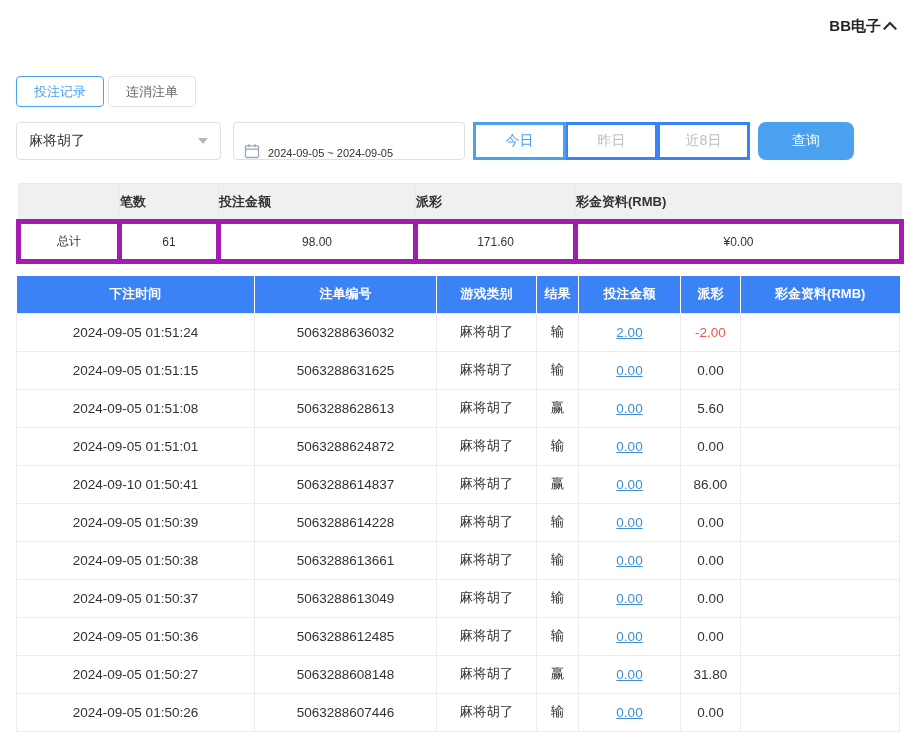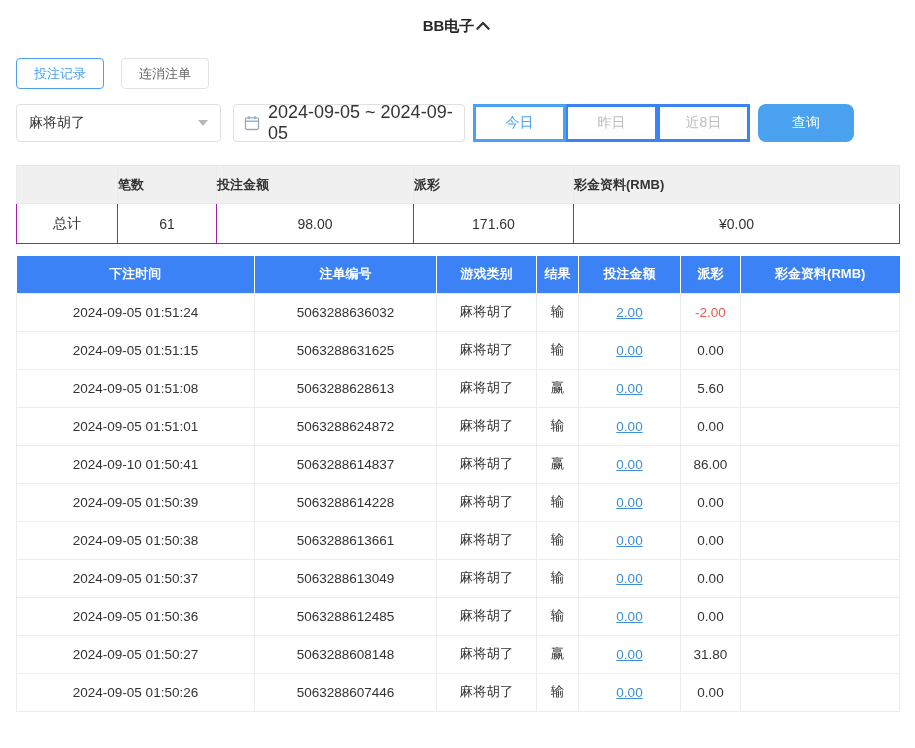--- a/index.html
+++ b/index.html
@@ -9,60 +9,60 @@
   }
   *{margin:0;padding:0;box-sizing:border-box;}
   html,body{width:915px;height:748px;}
   body{
     background:#fff;
     font-family:"Liberation Sans","DejaVu Sans",sans-serif;
     color:#333;
     overflow:hidden;
   }
   .page{padding:12px 16px 0;}
-  .panel-header{display:flex;justify-content:center;align-items:center;height:28px;}
+  .panel-header{display:flex;justify-content:flex-end;align-items:center;height:28px;}
   .title{font-size:15px;font-weight:bold;color:#262626;}
   .collapse{cursor:pointer;display:flex;align-items:center;}
-  .tabs{margin-top:18px;display:flex;gap:17px;}
+  .tabs{margin-top:36px;display:flex;gap:4px;}
   .tab{
     height:31px;padding:0 17px;border:1px solid #e3e3e3;border-radius:4px;
     background:#fff;font-size:13px;color:#666;cursor:pointer;
     font-family:inherit;
   }
   .tab.active{border-color:var(--accent);color:var(--accent);}
   .filter-row{margin-top:15px;display:flex;align-items:center;}
   .select{
     width:205px;height:38px;border:1px solid #e0e0e0;border-radius:4px;
     display:flex;align-items:center;justify-content:space-between;
     padding:0 12px;font-size:14px;cursor:pointer;background:#fff;
   }
   .caret{width:0;height:0;border-left:5px solid transparent;border-right:5px solid transparent;border-top:6px solid #b8b8b8;}
   .datepicker{
     margin-left:12px;width:232px;height:38px;border:1px solid #e0e0e0;border-radius:4px;
-    display:flex;align-items:center;padding:0 10px;gap:8px;font-size:18px;cursor:pointer;background:#fff;
+    display:flex;align-items:flex-end;padding:0 10px;gap:8px;font-size:11px;cursor:pointer;background:#fff;
   }
   .btn-group{margin-left:8px;display:flex;}
   .seg{
     width:93px;height:38px;border:3px solid #3b82f6;background:#fff;
     font-size:14px;color:#bdbdbd;cursor:pointer;margin-left:-1px;font-family:inherit;
   }
   .seg:first-child{margin-left:0;}
   .seg.active{border-color:var(--accent);color:var(--accent);position:relative;z-index:1;}
   .search-btn{
     margin-left:8px;width:96px;height:38px;background:var(--accent);color:#fff;
     border:none;border-radius:8px;font-size:14px;cursor:pointer;font-family:inherit;
   }
   table{border-collapse:collapse;table-layout:fixed;width:883px;}
   .summary-table{margin-top:23px;}
   .summary-table th{
     background:#f0f0f0;font-weight:bold;font-size:13px;height:38px;
     border:1px solid #e9e9e9;text-align:left;color:#333;
   }
   .summary-table td{
-    height:40px;text-align:center;font-size:14px;border:1px solid #a21caf;background:#fff;
+    height:40px;text-align:center;font-size:12px;border:5px solid #a21caf;background:#fff;
   }
   .records-table{margin-top:12px;}
   .records-table th{
     background:#3b82f6;color:#fff;font-size:13px;font-weight:bold;height:37px;
     border-right:1px solid #fff;text-align:center;
   }
   .records-table th:last-child{border-right:none;}
   .records-table td{
     height:38px;text-align:center;font-size:13.5px;
     border:1px solid #ececec;background:#fff;color:#333;

